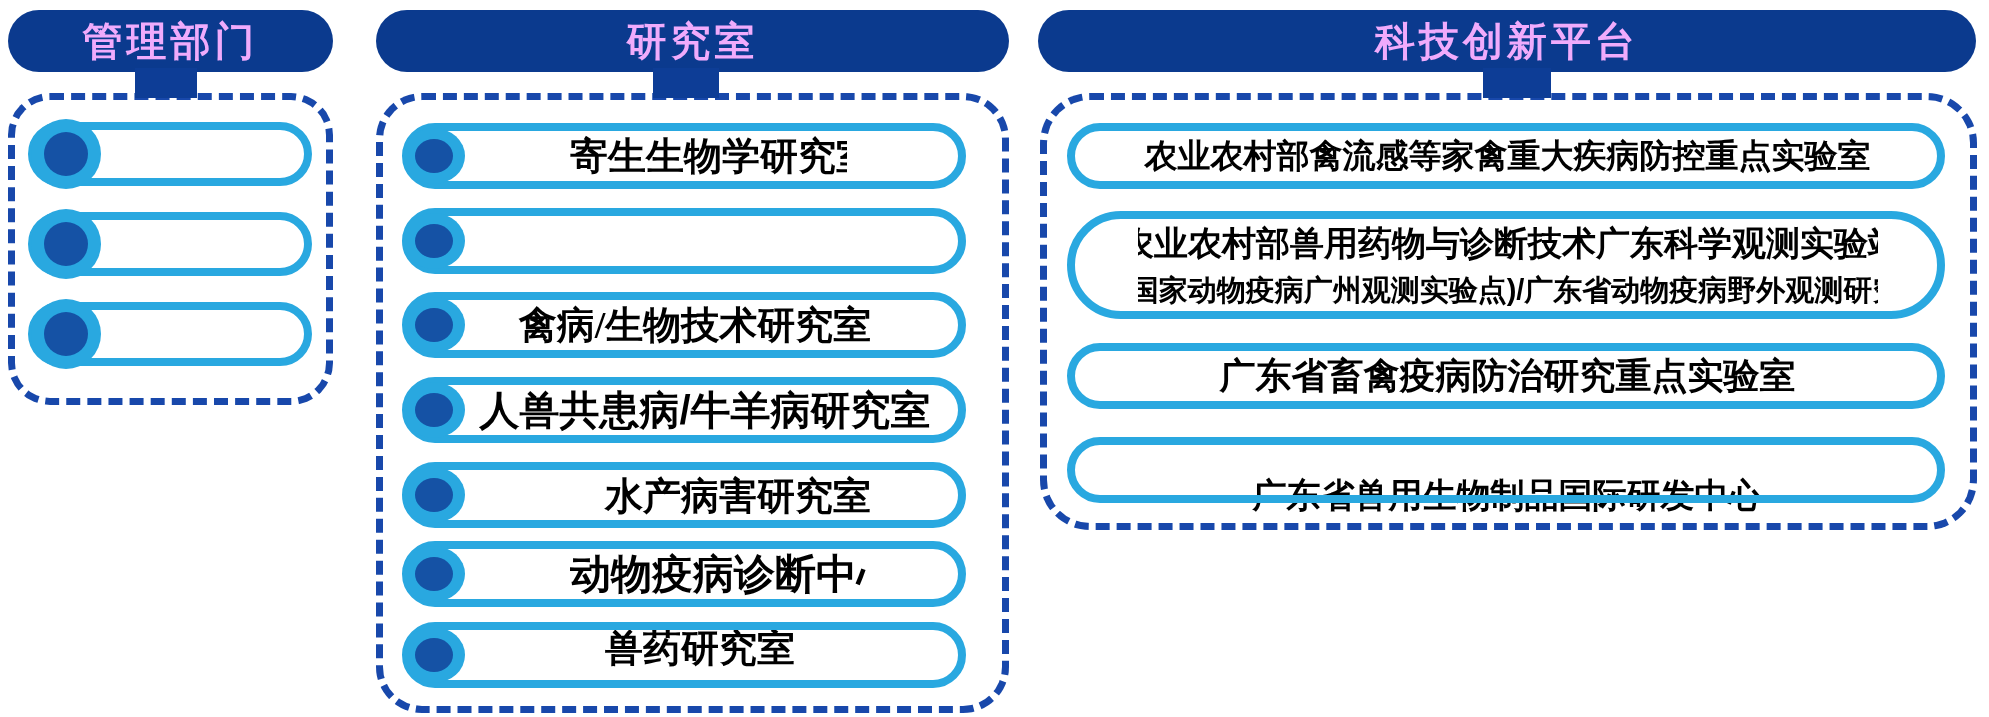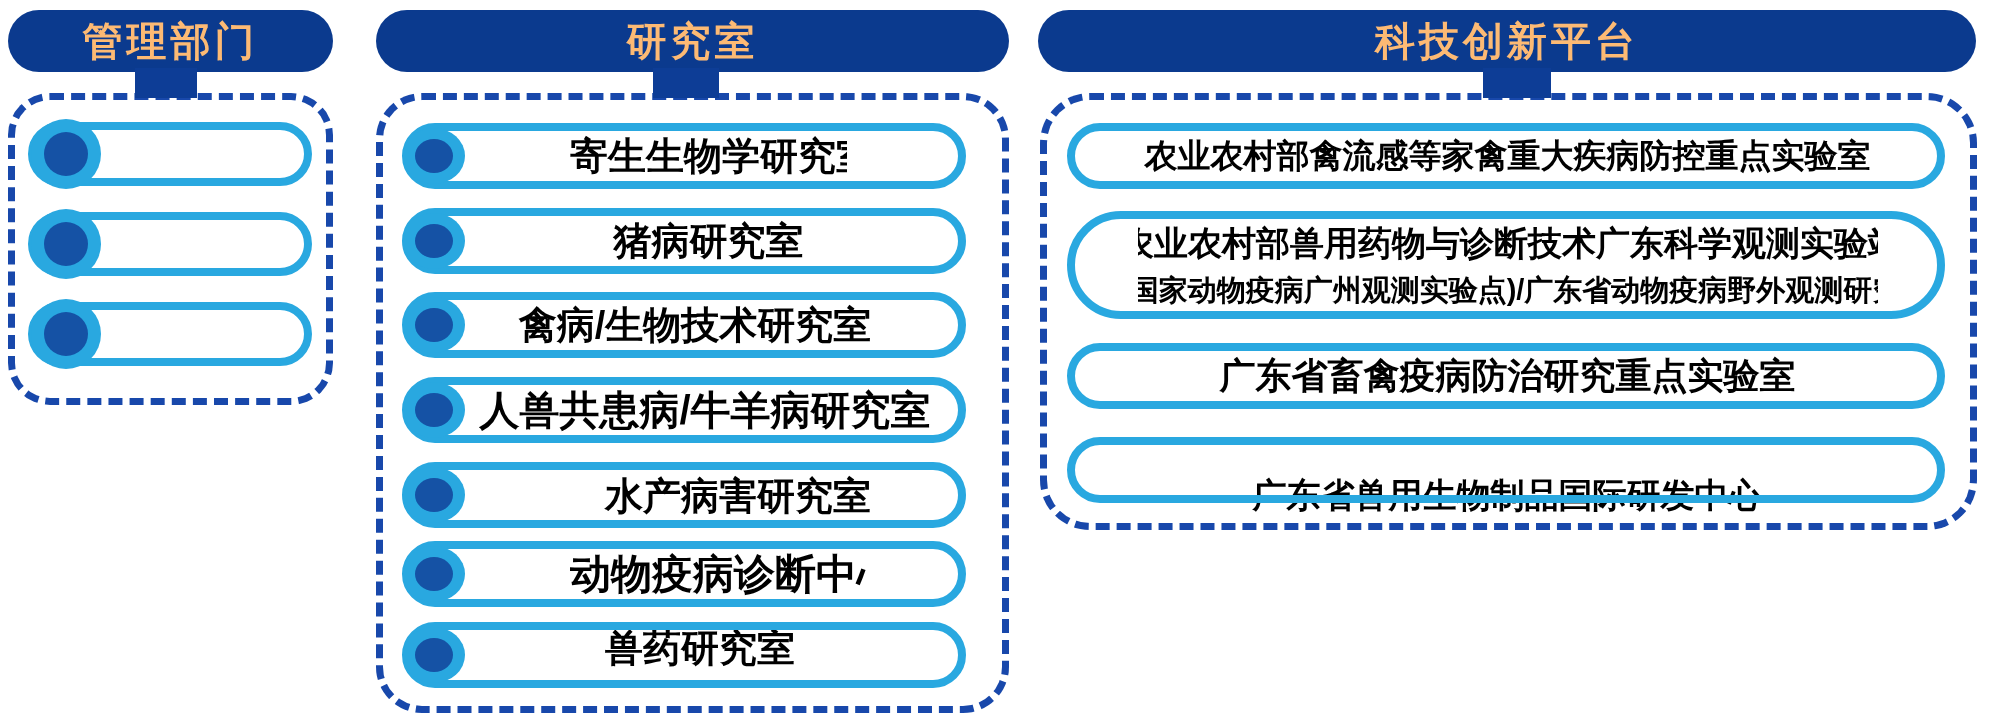--- a/index.html
+++ b/index.html
@@ -5,21 +5,21 @@
   html,body{margin:0;padding:0;background:#ffffff;}
   .canvas{
     position:relative;width:1989px;height:717px;background:#fff;overflow:hidden;
     font-family:"Liberation Sans","DejaVu Sans",sans-serif;
   }
   
   .hdr{
     position:absolute;height:62px;background:var(--navy);border-radius:31px;
     display:flex;align-items:center;justify-content:center;z-index:3;
   }
-  .hdr span{color:#fdba74;font-size:40px;font-weight:bold;letter-spacing:4px;line-height:62px;}
+  .hdr span{color:#f0abfc;font-size:40px;font-weight:bold;letter-spacing:4px;line-height:62px;}
   
   .conn{position:absolute;background:var(--conn);z-index:3;}
   
   .gbox{position:absolute;border:7px dashed var(--dash);box-sizing:border-box;background:transparent;z-index:2;}
   
   .pill{position:absolute;border:8px solid var(--lblue);border-radius:40px;box-sizing:border-box;background:transparent;z-index:2;}
   .pill .knob{
     position:absolute;left:-7px;top:50%;transform:translateY(-50%);
     width:62px;height:56px;border-radius:50%;background:var(--lblue);
     display:flex;align-items:center;justify-content:center;
@@ -66,22 +66,21 @@
 
   <div class="hdr" style="left:376px;top:10px;width:633px;">
     <span>研究室</span>
   </div>
   <div class="conn" style="left:653px;top:68px;width:66px;height:30px;"></div>
   <div class="gbox" style="left:376px;top:93px;width:633px;height:620px;border-radius:46px;"></div>
 
   <div class="backdrop" style="left:385px;top:288px;width:618px;height:202px;"></div>
 
   <div class="txt alignR" style="left:570px;top:128px;width:277px;height:56px;font-size:38px;line-height:56px;">寄生生物学研究室</div>
-  <div class="txt" style="left:570px;top:213px;width:277px;height:56px;font-size:38px;line-height:56px;">猪病研究室</div>
-  <div class="txt" style="left:495px;top:297px;width:400px;height:56px;font-size:38px;line-height:56px;">禽病/生物技术研究室</div>
+  <div class="txt" style="left:495px;top:297px;width:400px;height:56px;font-size:38px;line-height:56px;font-family:Liberation Serif, serif;">禽病/生物技术研究室</div>
   <div class="txt" style="left:470px;top:382px;width:470px;height:56px;font-size:40px;line-height:56px;">人兽共患病/牛羊病研究室</div>
   <div class="txt" style="left:589px;top:467px;width:298px;height:58px;font-size:38px;line-height:58px;">水产病害研究室</div>
   <div class="txt alignR" style="left:570px;top:546px;width:298px;height:56px;font-size:41px;line-height:56px;">动物疫病诊断中心</div>
   <div class="txt" style="left:565px;top:619px;width:270px;height:58px;font-size:38px;line-height:58px;">兽药研究室</div>
 
   <div class="pill" style="left:402px;top:123px;width:564px;height:66px;border-radius:33px;">
     <span class="knob">
         <i></i>
       </span>
   </div>

